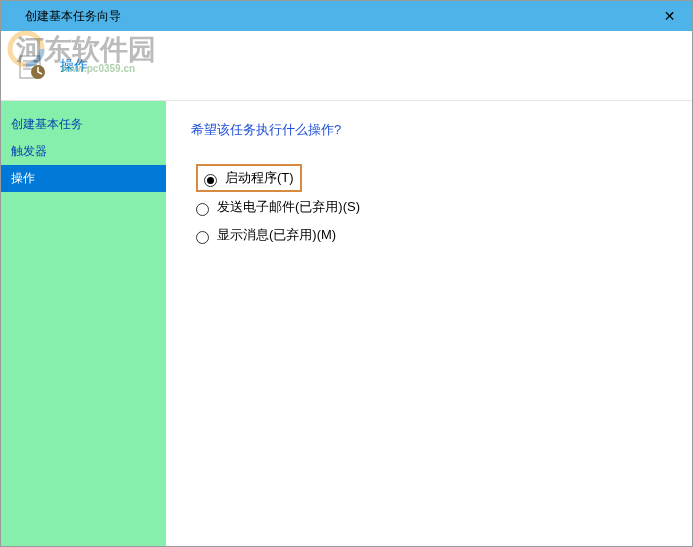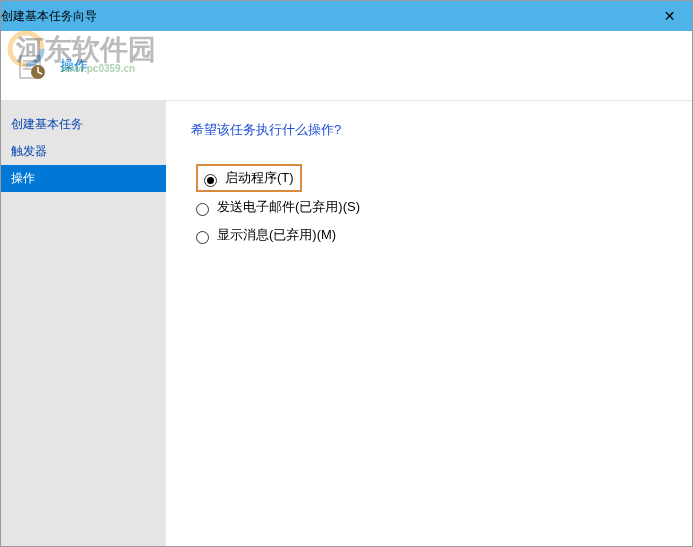--- a/index.html
+++ b/index.html
@@ -14,21 +14,21 @@
       background: #ffffff;
       border: 1px solid #999;
       position: relative;
       overflow: hidden;
     }
     .titlebar {
       height: 30px;
       background: #4eb3e8;
       display: flex;
       align-items: center;
-      padding: 0 0;
+      padding: 0 24px;
       position: relative;
     }
     .titlebar-text {
       font-size: 12px;
       color: #000;
     }
     .close-btn {
       position: absolute;
       right: 0;
       top: 0;
@@ -93,21 +93,21 @@
       top: 28px;
       z-index: 99;
       opacity: 0.4;
     }
     .content-area {
       display: flex;
       height: calc(100% - 100px);
     }
     .sidebar {
       width: 165px;
-      background: #e5e5e5;
+      background: #86efac;
       padding-top: 10px;
     }
     .sidebar-item {
       padding: 5px 10px;
       font-size: 12px;
       color: #0645ad;
       cursor: pointer;
     }
     .sidebar-item.active {
       background: #0078d7;

